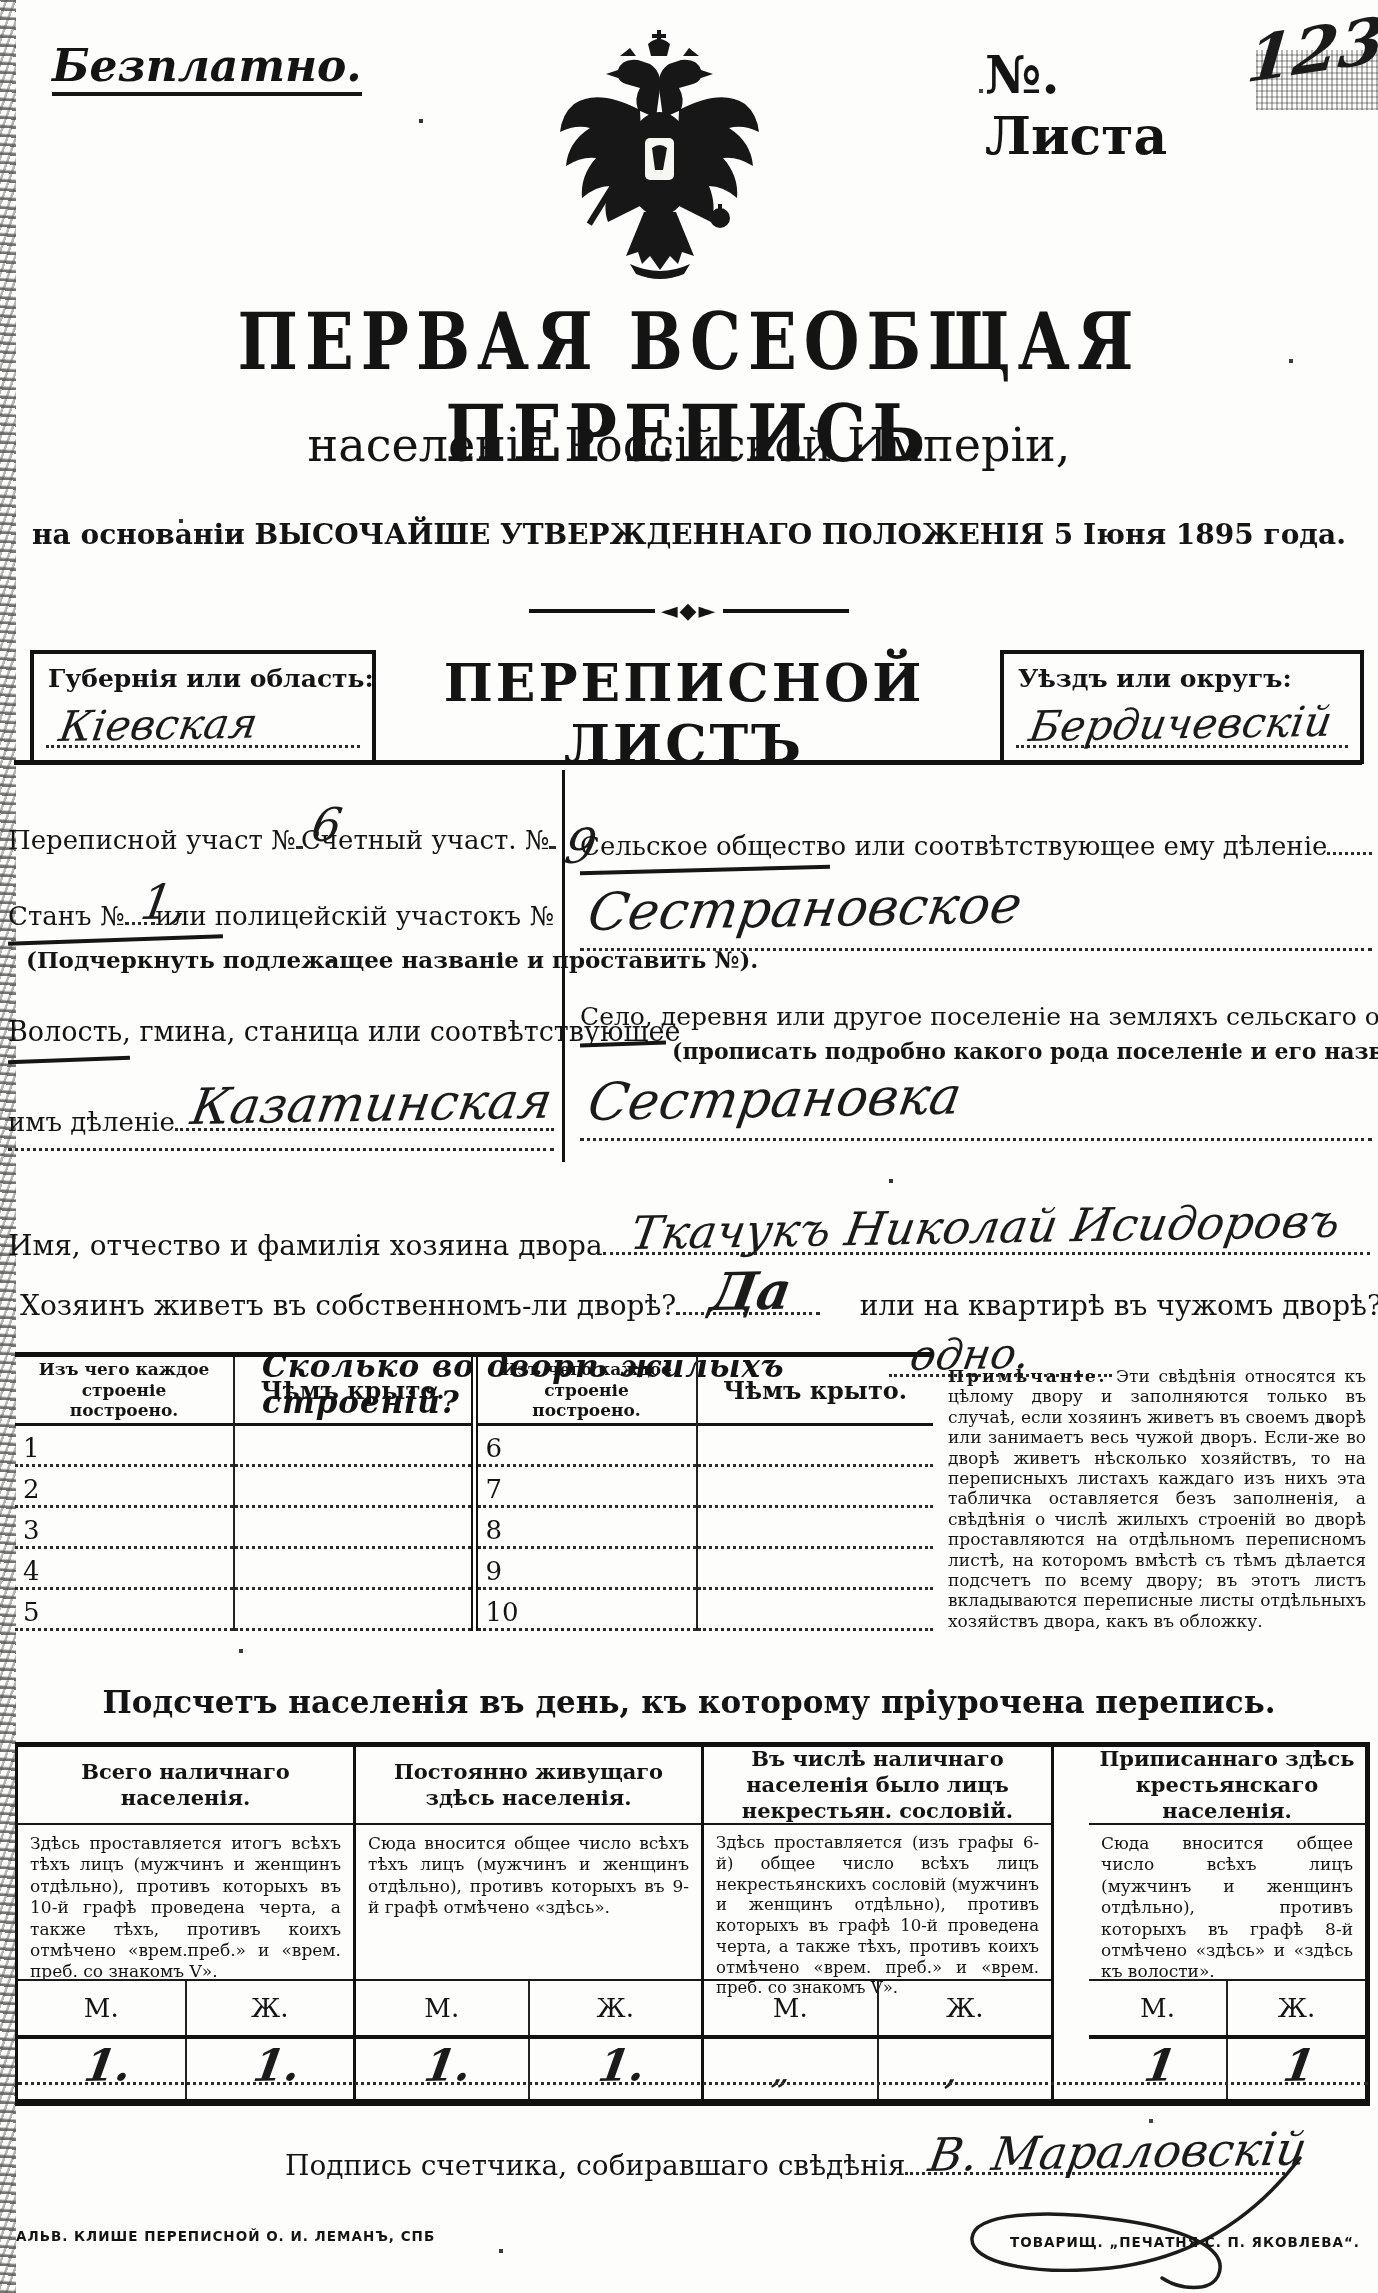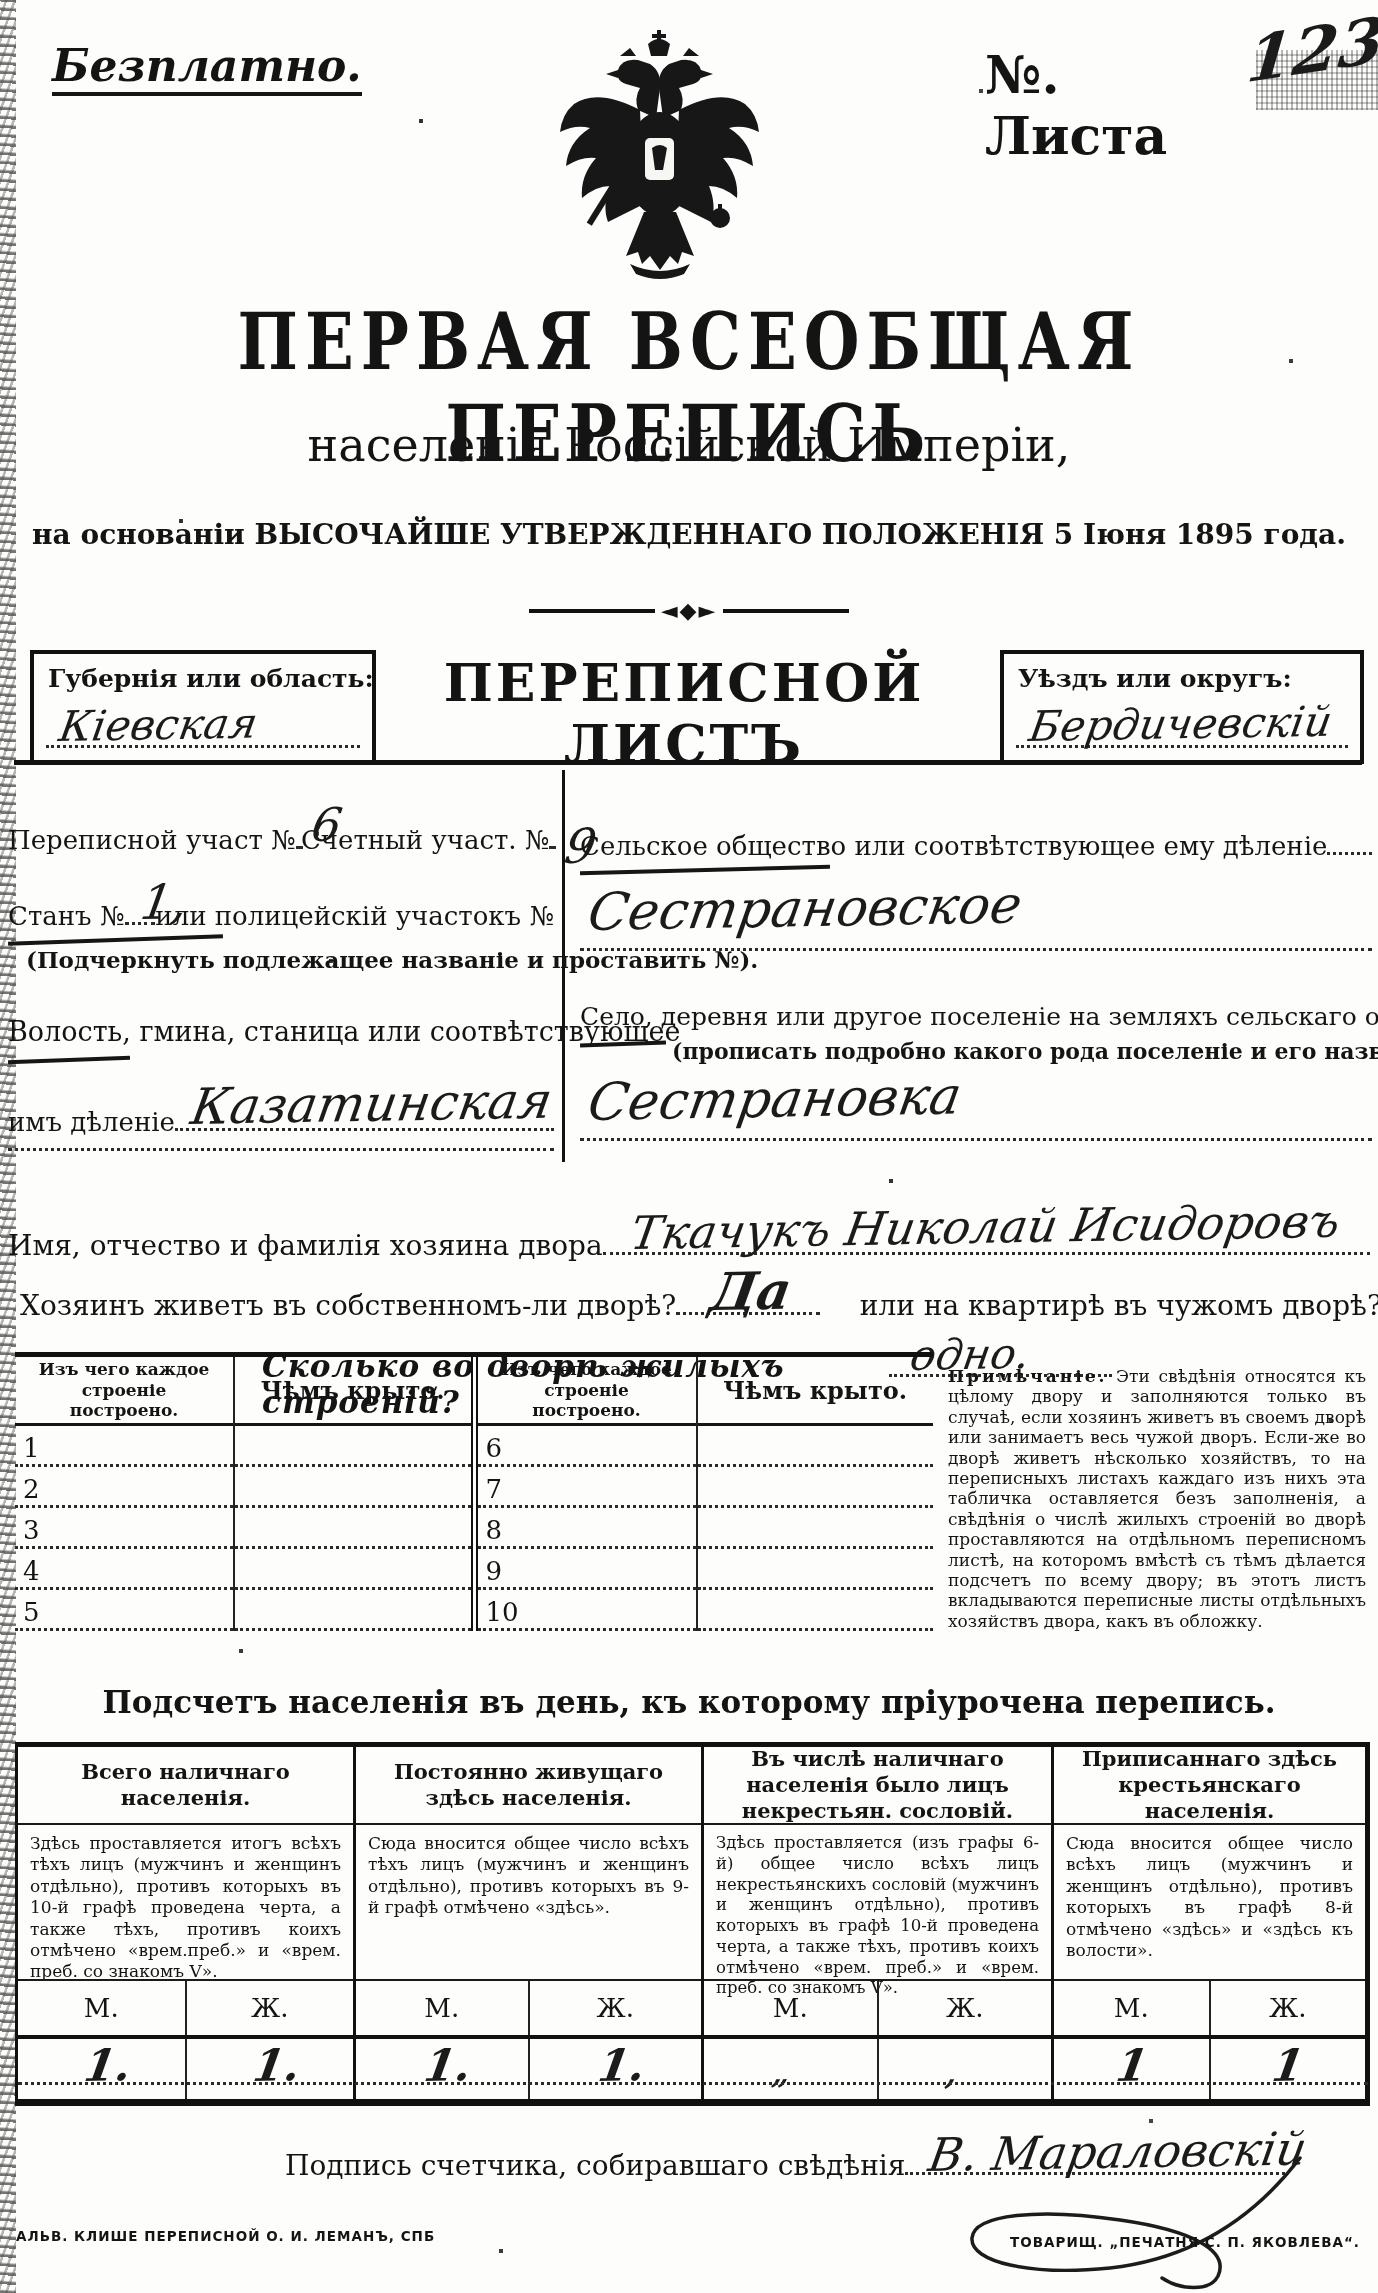--- a/index.html
+++ b/index.html
@@ -370,21 +370,21 @@
       </div>
       <div class="sum-vals">
         <div class="vcell first">
             <span class="hw" style="font-size:30px;">„</span>
           </div>
         <div class="vcell">
             <span class="hw" style="font-size:30px;">,</span>
           </div>
       </div>
     </div>
-    <div class="sum-col" style="flex:1;">
+    <div class="sum-col" style="flex:1;padding-left:35px;">
       <div class="sum-title">Приписаннаго здѣсь крестьянскаго населенія.</div>
       <div class="sum-desc">Сюда вносится общее число всѣхъ лицъ (мужчинъ и женщинъ отдѣльно), противъ которыхъ въ графѣ 8-й отмѣчено «здѣсь» и «здѣсь къ волости».</div>
       <div class="sum-mf">
         <div class="cell first">М.</div>
         <div class="cell">Ж.</div>
       </div>
       <div class="sum-vals">
         <div class="vcell first">
             <span class="hw">1</span>
           </div>

